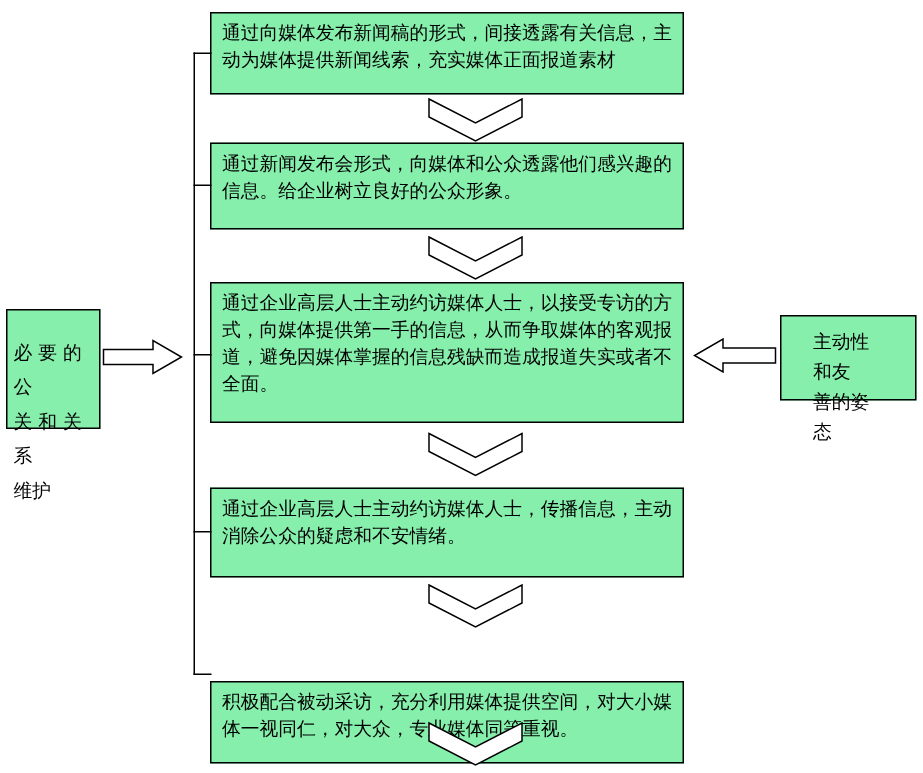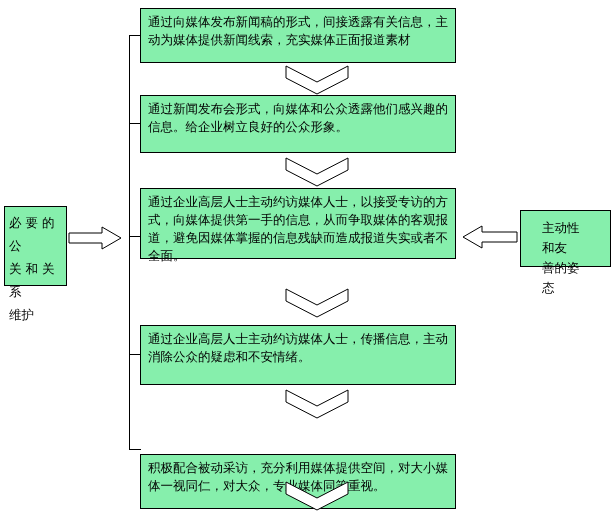--- a/index.html
+++ b/index.html
@@ -19,26 +19,26 @@
     color: #000000;
     font-size: 12.5px;
     line-height: 18px;
     padding: 4px 7px;
     text-align: left;
     word-break: break-all;
   }
   .step { left: 140px; width: 316px; }
   #step1 { top: 8px;   height: 55px; }
   #step2 { top: 95px;  height: 58px; }
-  #step3 { top: 188px; height: 71px; line-height: 18px; }
+  #step3 { top: 188px; height: 94px; line-height: 18px; }
   #step4 { top: 325px; height: 60px; }
   #step5 { top: 422px; height: 55px; margin-top: 32px; }
 
   .side { white-space: pre-line; }
-  #leftBox  { left: 4px;   top: 206px; width: 63px; height: 80px; line-height: 23px; padding: 4px 4px; font-size: 12.5px; }
+  #leftBox  { left: 4px;   top: 206px; width: 63px; height: 80px; line-height: 23px; padding: 16px 4px; font-size: 12.5px; }
   #rightBox { left: 520px; top: 210px; width: 91px; height: 57px; line-height: 20px; padding: 7px 21px; font-size: 12.5px; }
 
   svg.arrow { position: absolute; display: block; }
   svg.arrow polygon { fill: #ffffff; stroke: #000000; stroke-width: 1; }
 
   .chevron { left: 285px; width: 64px; height: 30px; }
   #chev1 { top: 65px; }
   #chev2 { top: 157px; }
   #chev3 { top: 288px; }
   #chev4 { top: 389px; }

